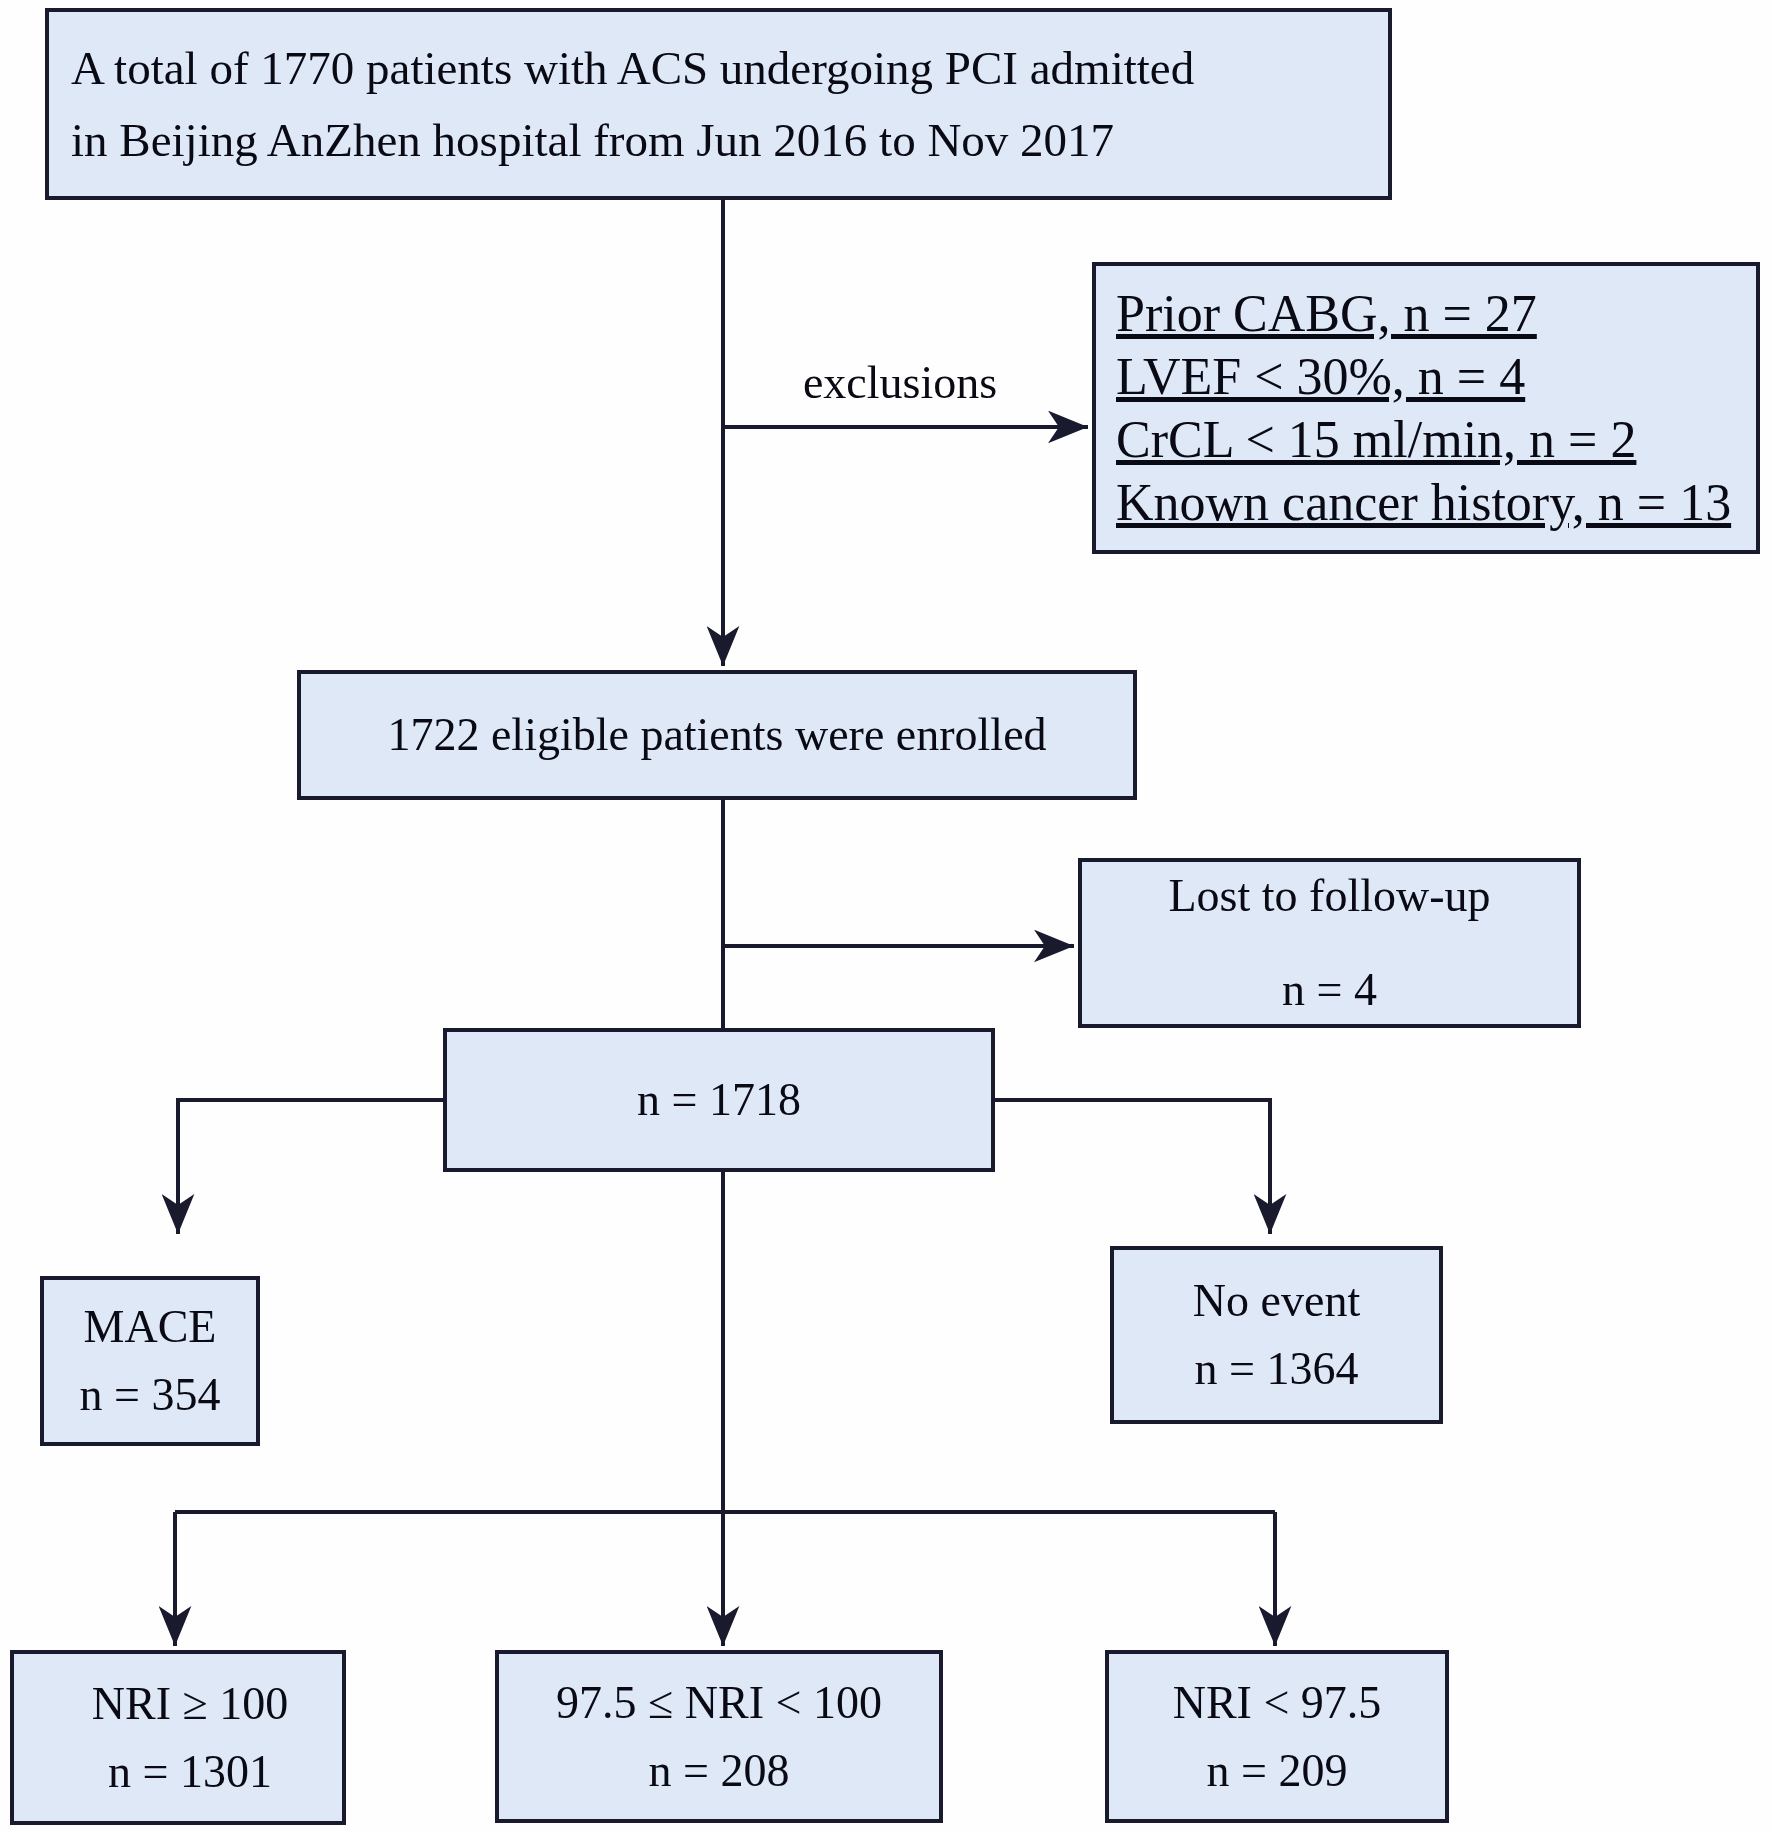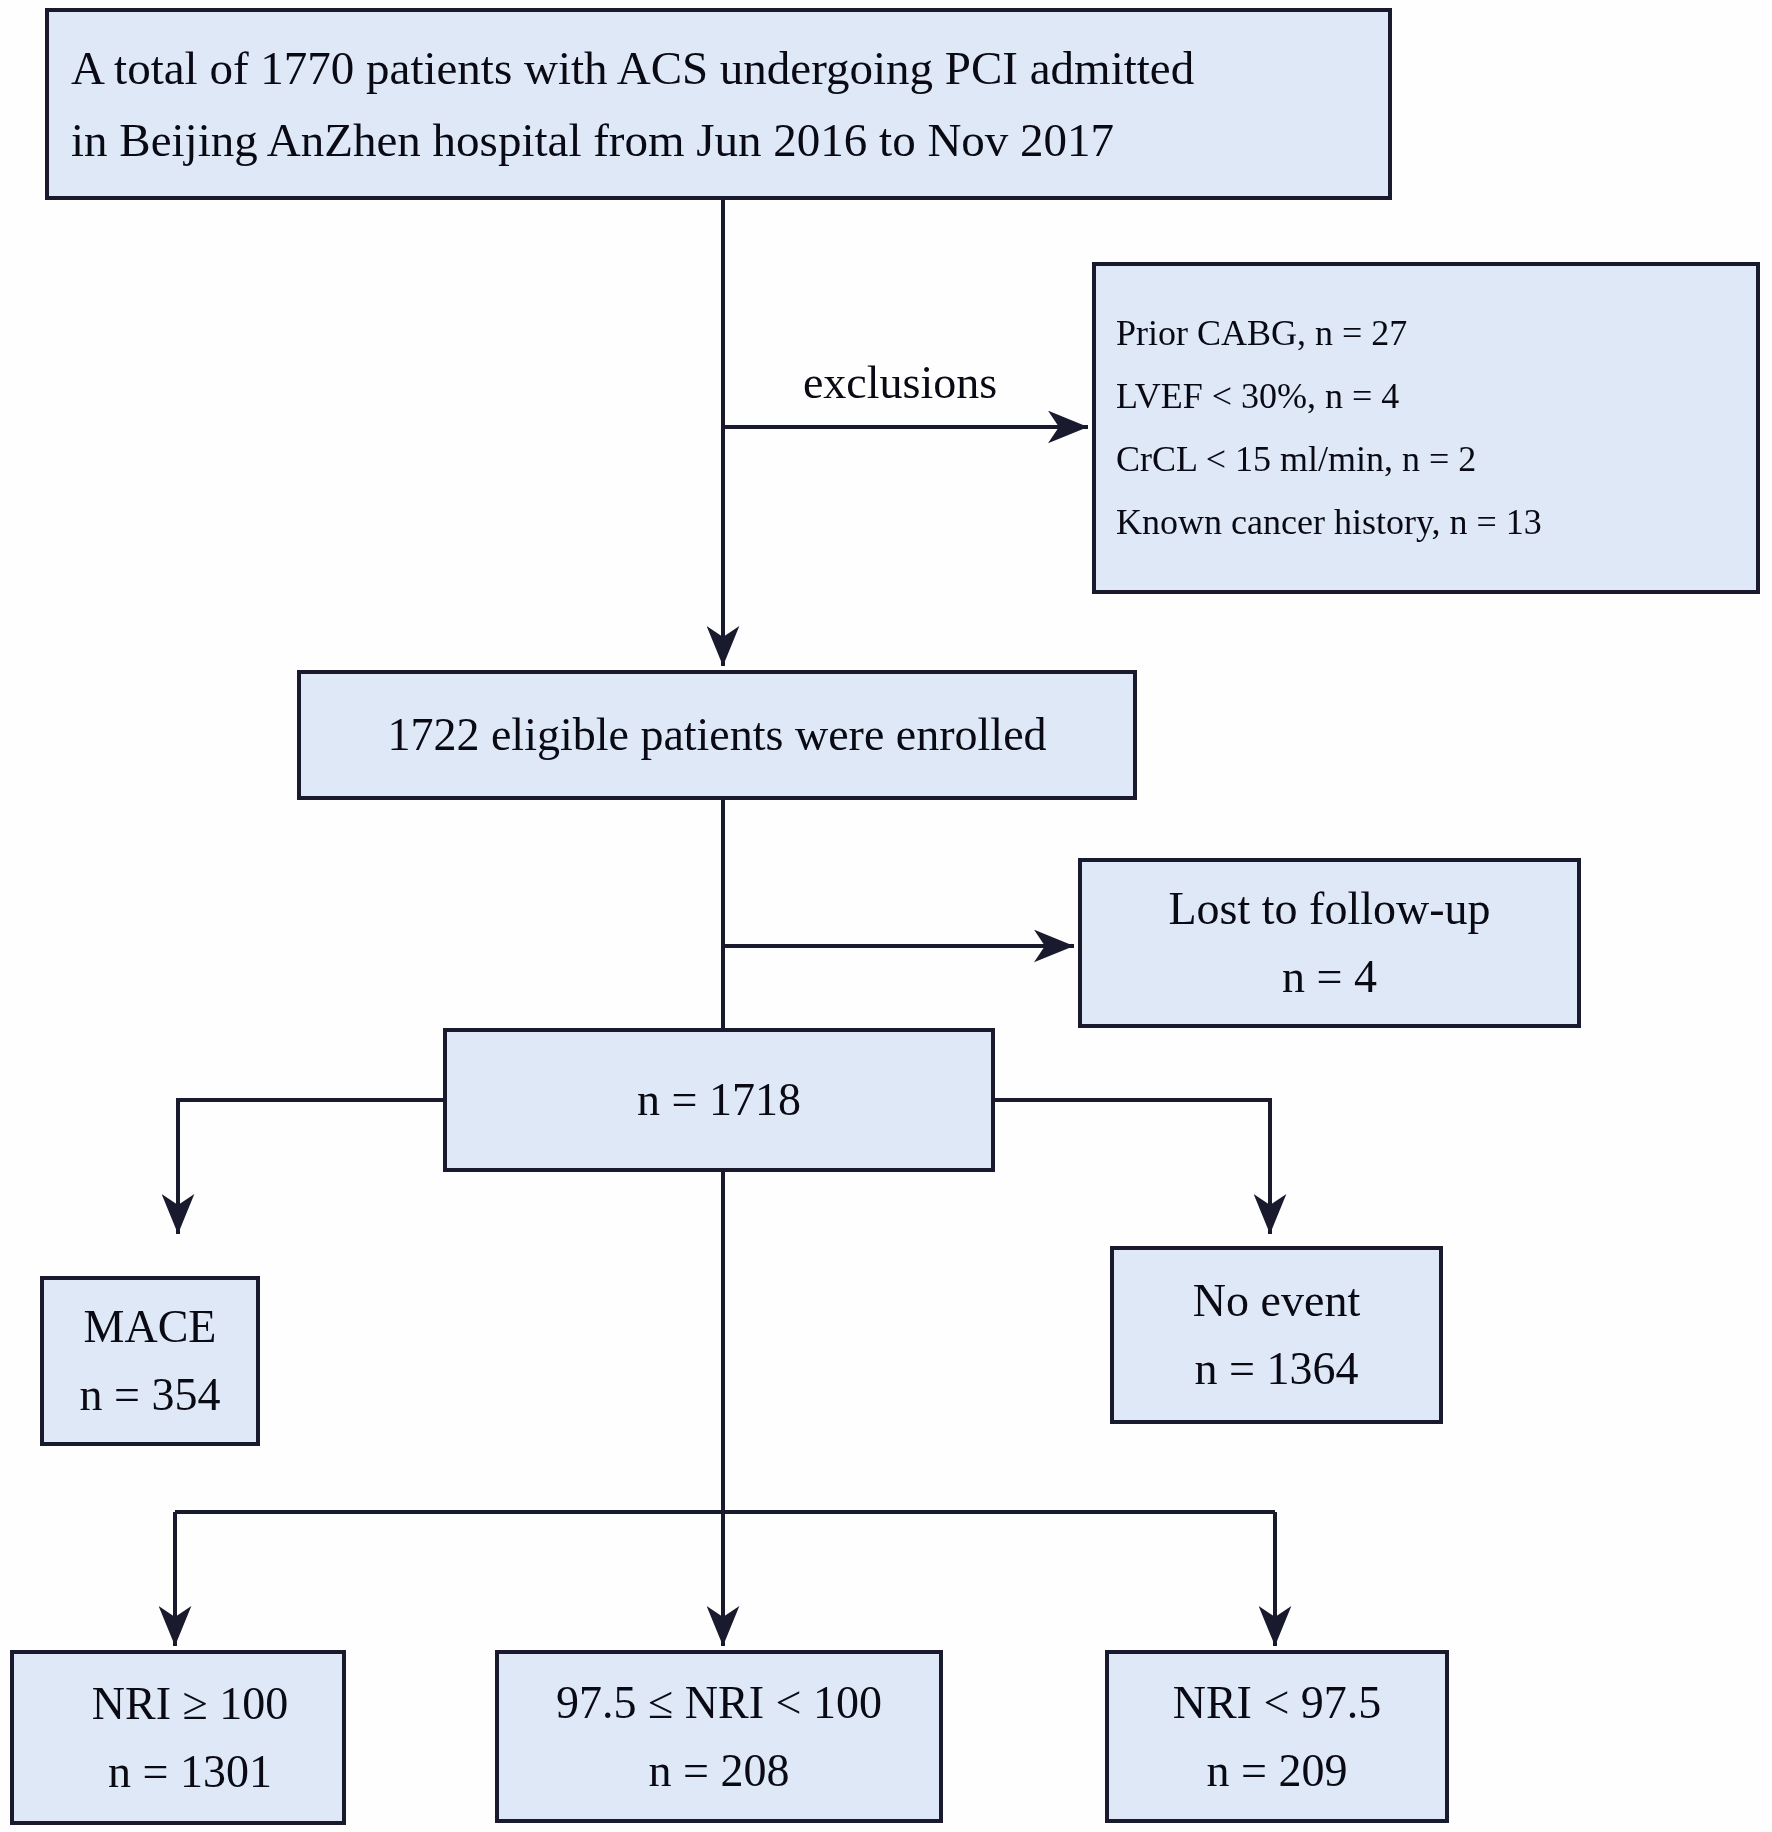--- a/index.html
+++ b/index.html
@@ -25,23 +25,23 @@
     border:4px solid var(--box-border);
     box-sizing:border-box;
     display:flex;flex-direction:column;justify-content:center;
     font-size:46px;line-height:64px;
     letter-spacing:0px;
   }
   .center{align-items:center;text-align:center;}
   .leftal{align-items:flex-start;text-align:left;}
   .fbox span{display:block;white-space:nowrap;}
   #box-total{left:45px;top:8px;width:1347px;height:192px;padding-left:22px;font-size:47px;line-height:72px;}
-  #box-exclusions{left:1092px;top:262px;width:668px;height:332px;padding-left:20px;padding-right:4px;font-size:36px;line-height:63px;}
+  #box-exclusions{left:1092px;top:262px;width:668px;height:292px;padding-left:20px;padding-right:4px;font-size:52px;line-height:63px;text-decoration:underline;}
   #box-enrolled{left:297px;top:670px;width:840px;height:130px;}
-  #box-lost{left:1078px;top:858px;width:503px;height:170px;line-height:68px;}
+  #box-lost{left:1078px;top:858px;width:503px;height:170px;line-height:68px;justify-content:space-between;}
   #box-final{left:443px;top:1028px;width:552px;height:144px;line-height:62px;}
   #box-mace{left:40px;top:1276px;width:220px;height:170px;line-height:68px;}
   #box-noevent{left:1110px;top:1238px;width:333px;height:178px;line-height:68px;margin-top:8px;}
   #box-nri-high{left:10px;top:1650px;width:336px;height:175px;line-height:68px;padding-left:24px;}
   #box-nri-mid{left:495px;top:1650px;width:448px;height:173px;line-height:68px;}
   #box-nri-low{left:1105px;top:1650px;width:344px;height:173px;line-height:68px;}
   #exclusions-label{
     position:absolute;left:730px;top:355px;width:340px;
     text-align:center;font-size:46px;line-height:56px;
   }

